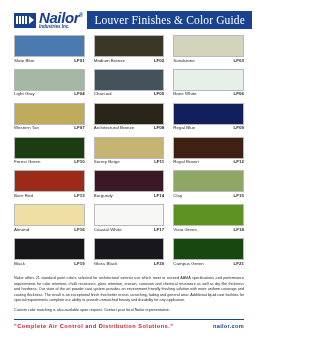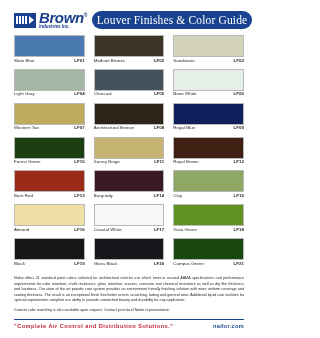--- a/index.html
+++ b/index.html
@@ -88,21 +88,20 @@
     margin-left: 5px;
     flex: 1 1 auto;
     background: #19438e;
     color: #ffffff;
     font-family: "Liberation Serif", serif;
     font-size: 11.5px;
     letter-spacing: 0.15px;
     text-align: center;
     padding: 3px 4px 3.5px;
     white-space: nowrap;
-    border-radius: 9px;
   }
 
   
   .grid {
     padding: 1px 14px 0 14px;
   }
   .row {
     display: flex;
     gap: 9px;
     margin-bottom: 5.5px;
@@ -184,21 +183,21 @@
       <div class="logo-mark">
         <div class="logo-bars">
           <i></i>
             <i></i>
             <i></i>
             <i></i>
         </div>
         <div class="logo-tri"></div>
       </div>
       <div class="logo-words">
-        <div class="logo-name"><span>Brown</span><sup>®</sup></div>
+        <div class="logo-name"><span>Nailor</span><sup>®</sup></div>
         <div class="logo-sub">Industries Inc.</div>
       </div>
     </div>
     <div class="title-banner">Louver Finishes &amp; Color Guide</div>
   </div>
 
   <div class="grid">
       <div class="row">
         <div class="cell">
           <div class="chip" style="background: rgb(74, 122, 176);"></div>

